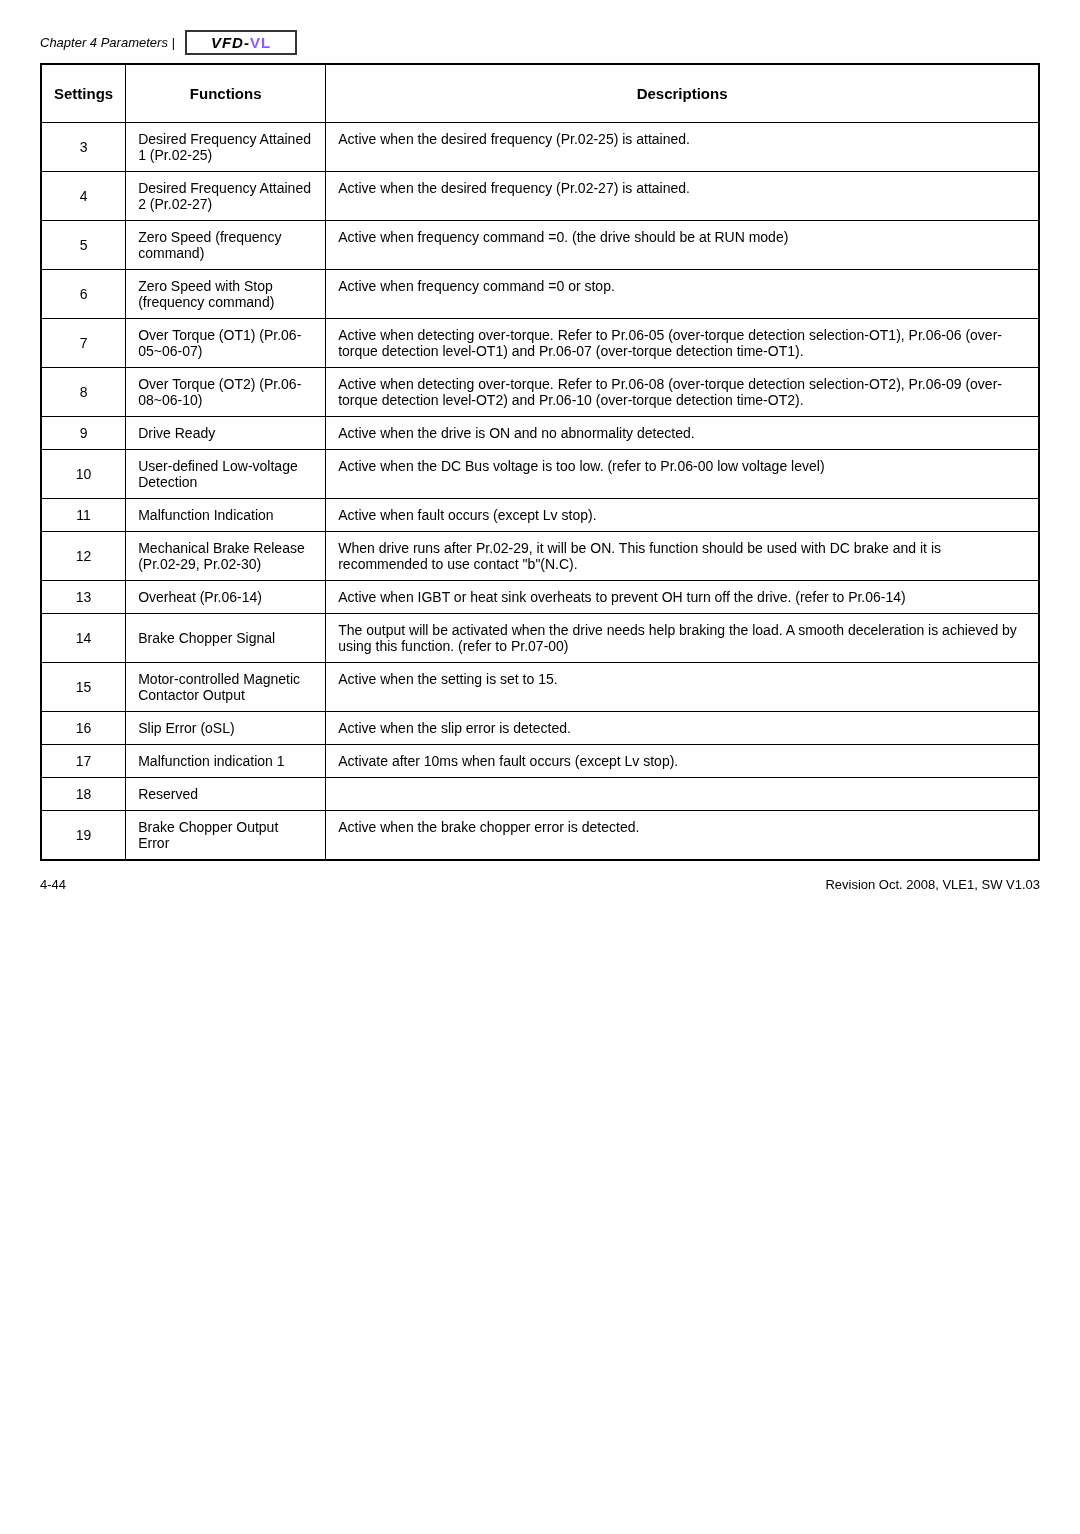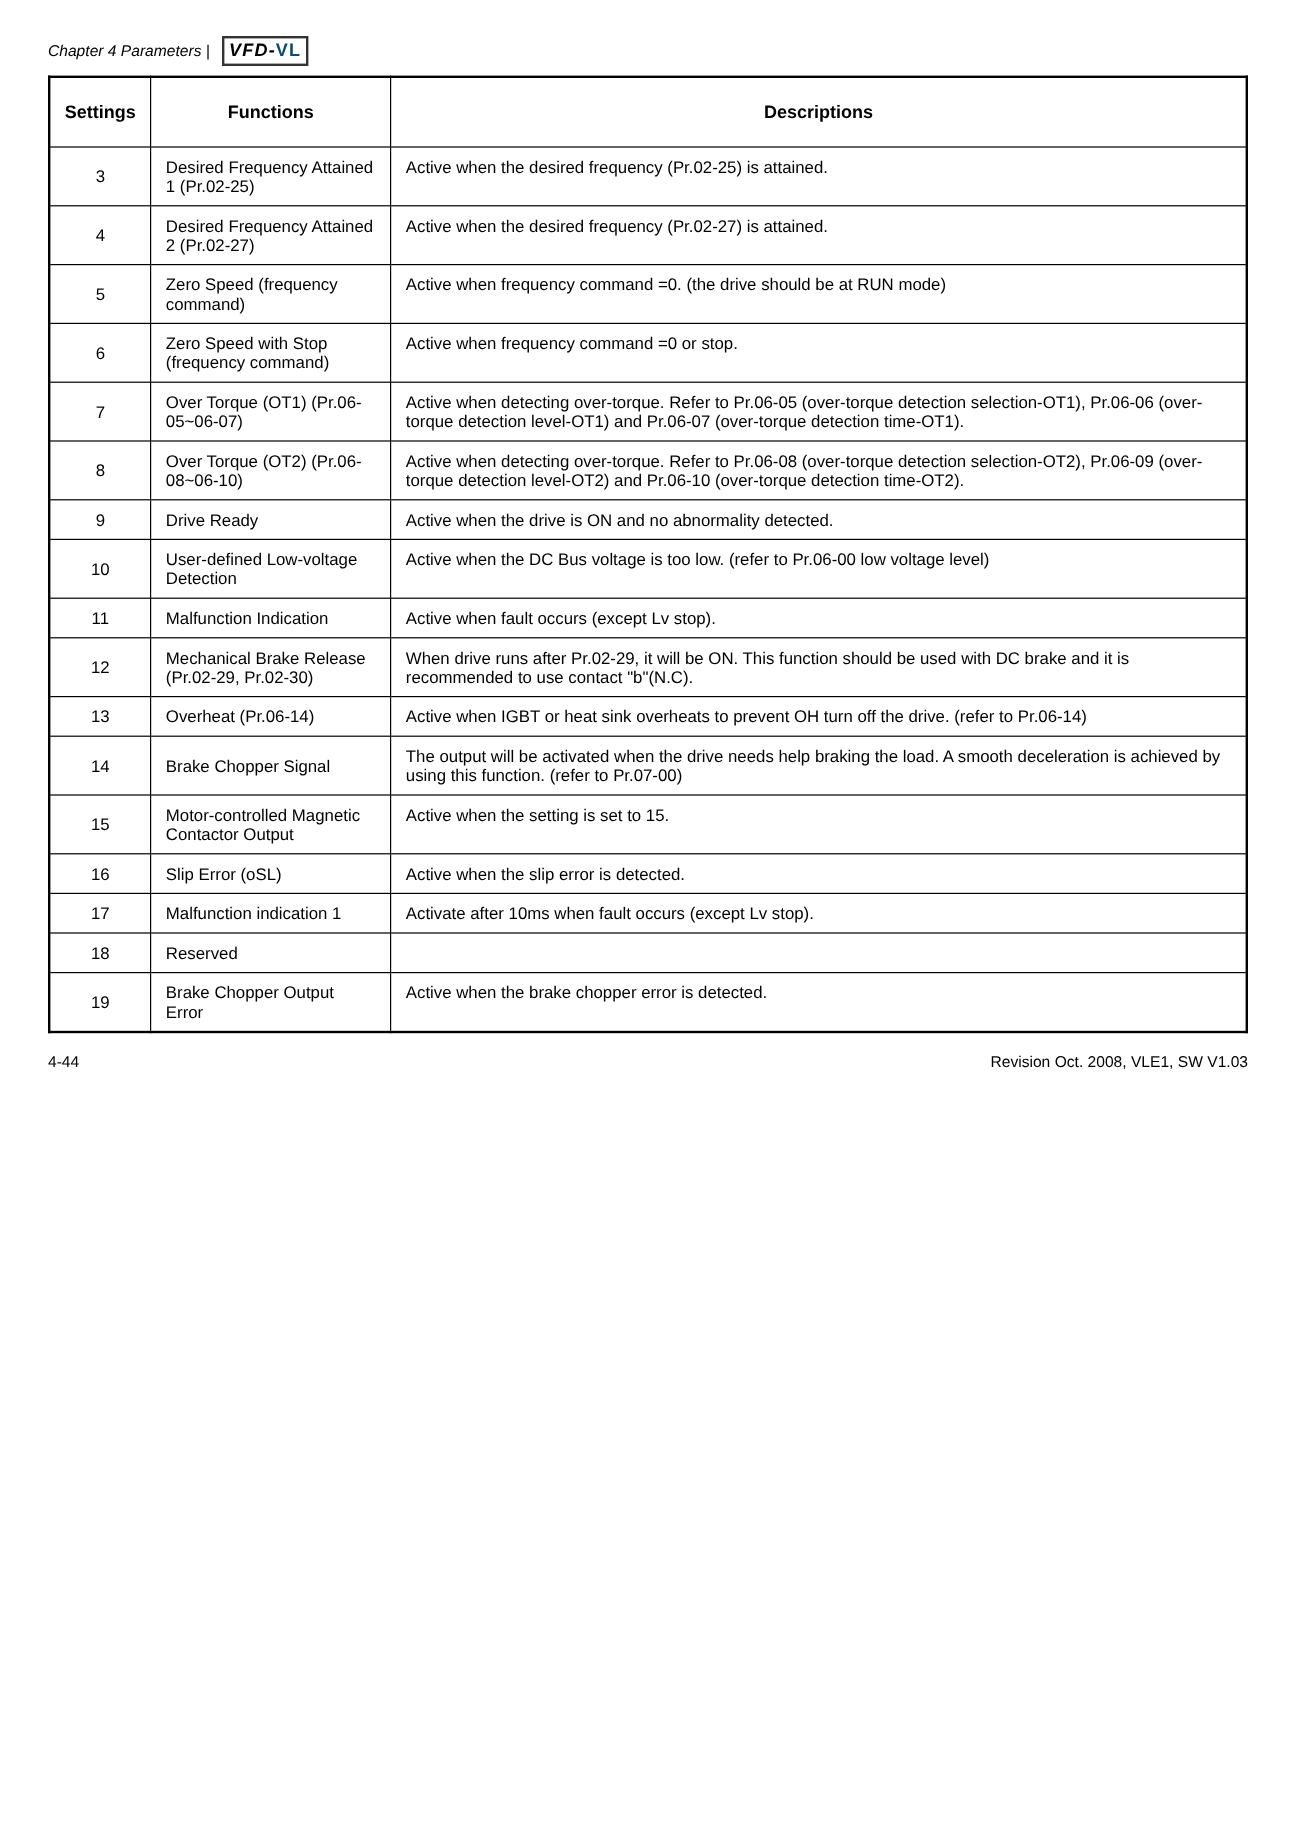--- a/index.html
+++ b/index.html
@@ -19,34 +19,34 @@
     }
     .chapter-label {
       font-style: italic;
       font-size: 13px;
       margin-right: 10px;
     }
     .logo-box {
       display: inline-flex;
       align-items: center;
       border: 2px solid #333;
-      padding: 2px 4px;
+      padding: 2px 24px;
       background: #fff;
       font-weight: bold;
       font-size: 14px;
       letter-spacing: 1px;
     }
     .logo-vfd {
       color: #000;
       font-weight: 900;
       font-style: italic;
       font-size: 15px;
     }
     .logo-vl {
-      color: #0c4a6e;
+      color: #8b5cf6;
       font-weight: 900;
       font-size: 15px;
     }
     table {
       width: 100%;
       border-collapse: collapse;
       border: 2px solid #000;
     }
     thead tr th {
       border: 1px solid #000;

